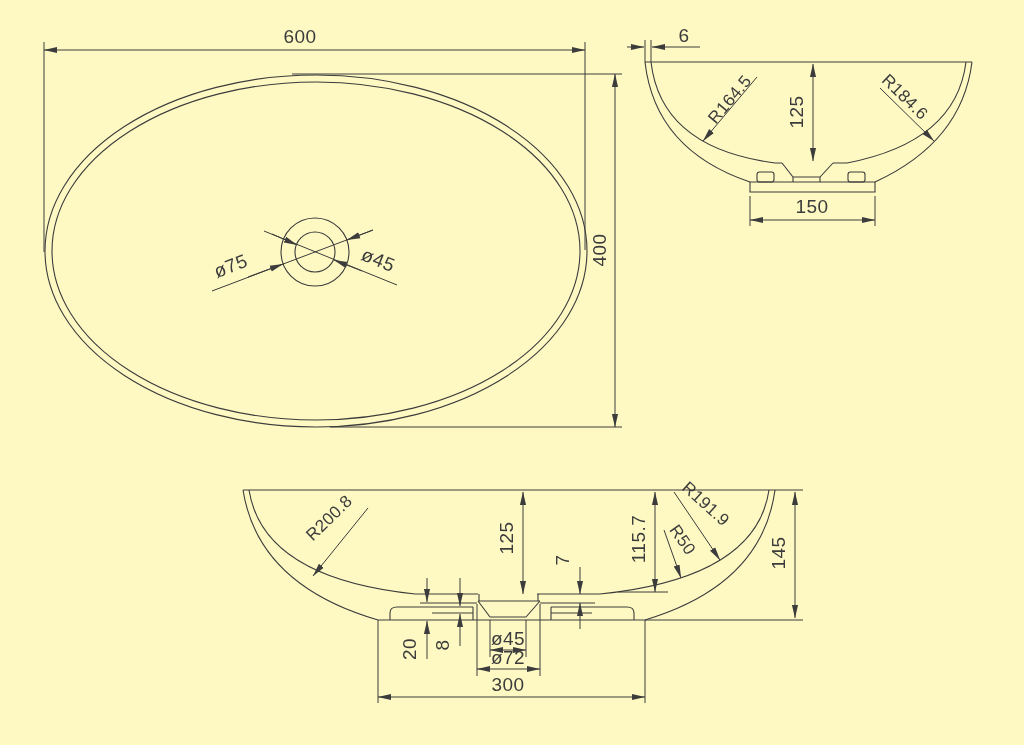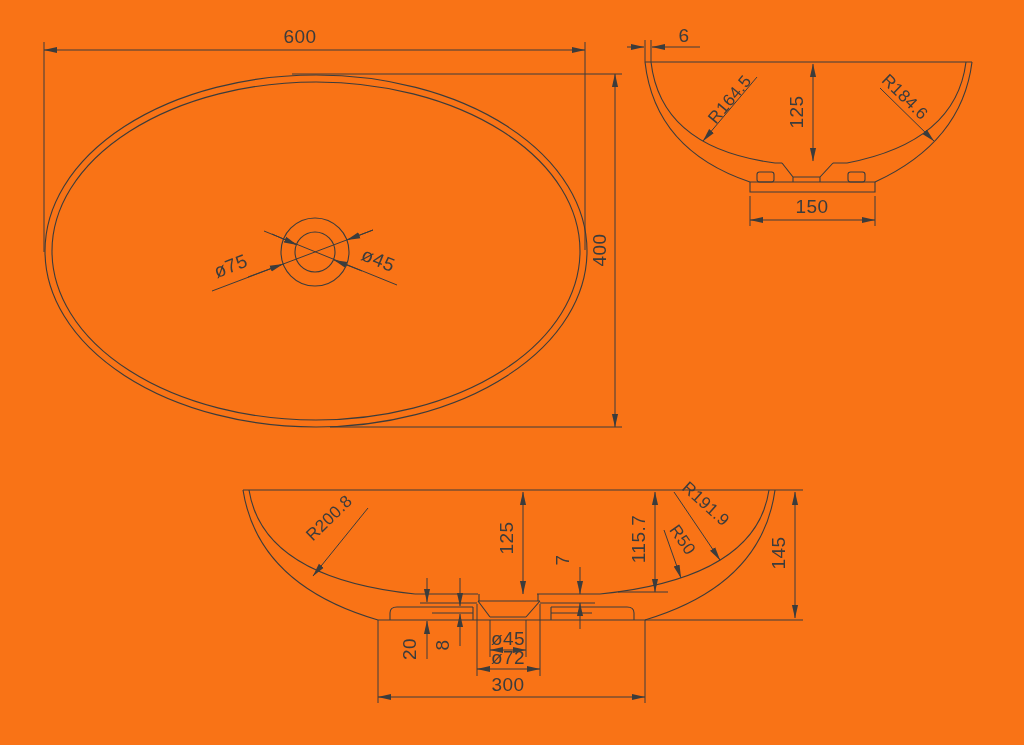--- a/index.html
+++ b/index.html
@@ -1,16 +1,16 @@
 <!DOCTYPE html>
 <html><head>
 <meta charset="utf-8">
 <style>
   html,body{margin:0;padding:0;background:#ffffff;}
-  #canvas{width:1024px;height:745px;background:#f97316;}
+  #canvas{width:1024px;height:745px;background:#fef9c3;}
   svg{display:block;}
   .ln{stroke:#3c3c3c;fill:none;stroke-width:1.1px;stroke-linecap:butt;}
   .thin{stroke:#3c3c3c;fill:none;stroke-width:1px;}
   .ft{fill:#3c3c3c;stroke:none;font-family:"Liberation Sans",sans-serif;font-size:19px;letter-spacing:0.5px;}
   .fr{fill:#3c3c3c;stroke:none;font-family:"Liberation Sans",sans-serif;font-size:17px;letter-spacing:0.3px;}
   .mid{text-anchor:middle;}
 </style>
 </head>
 <body>
 

